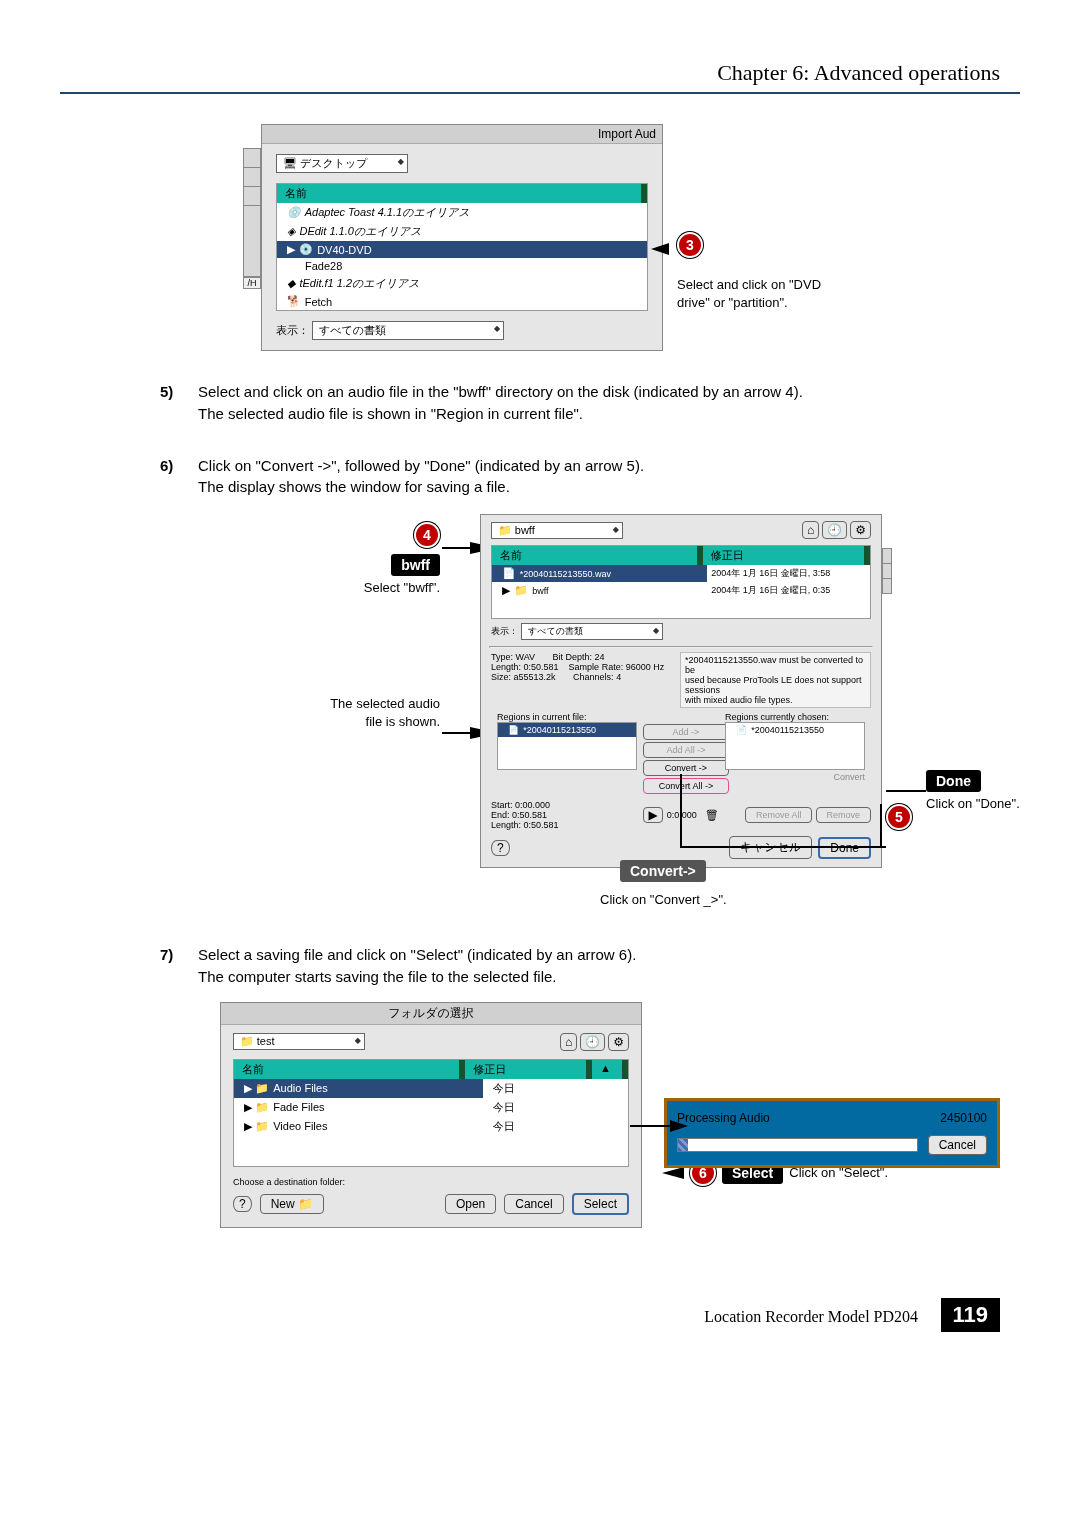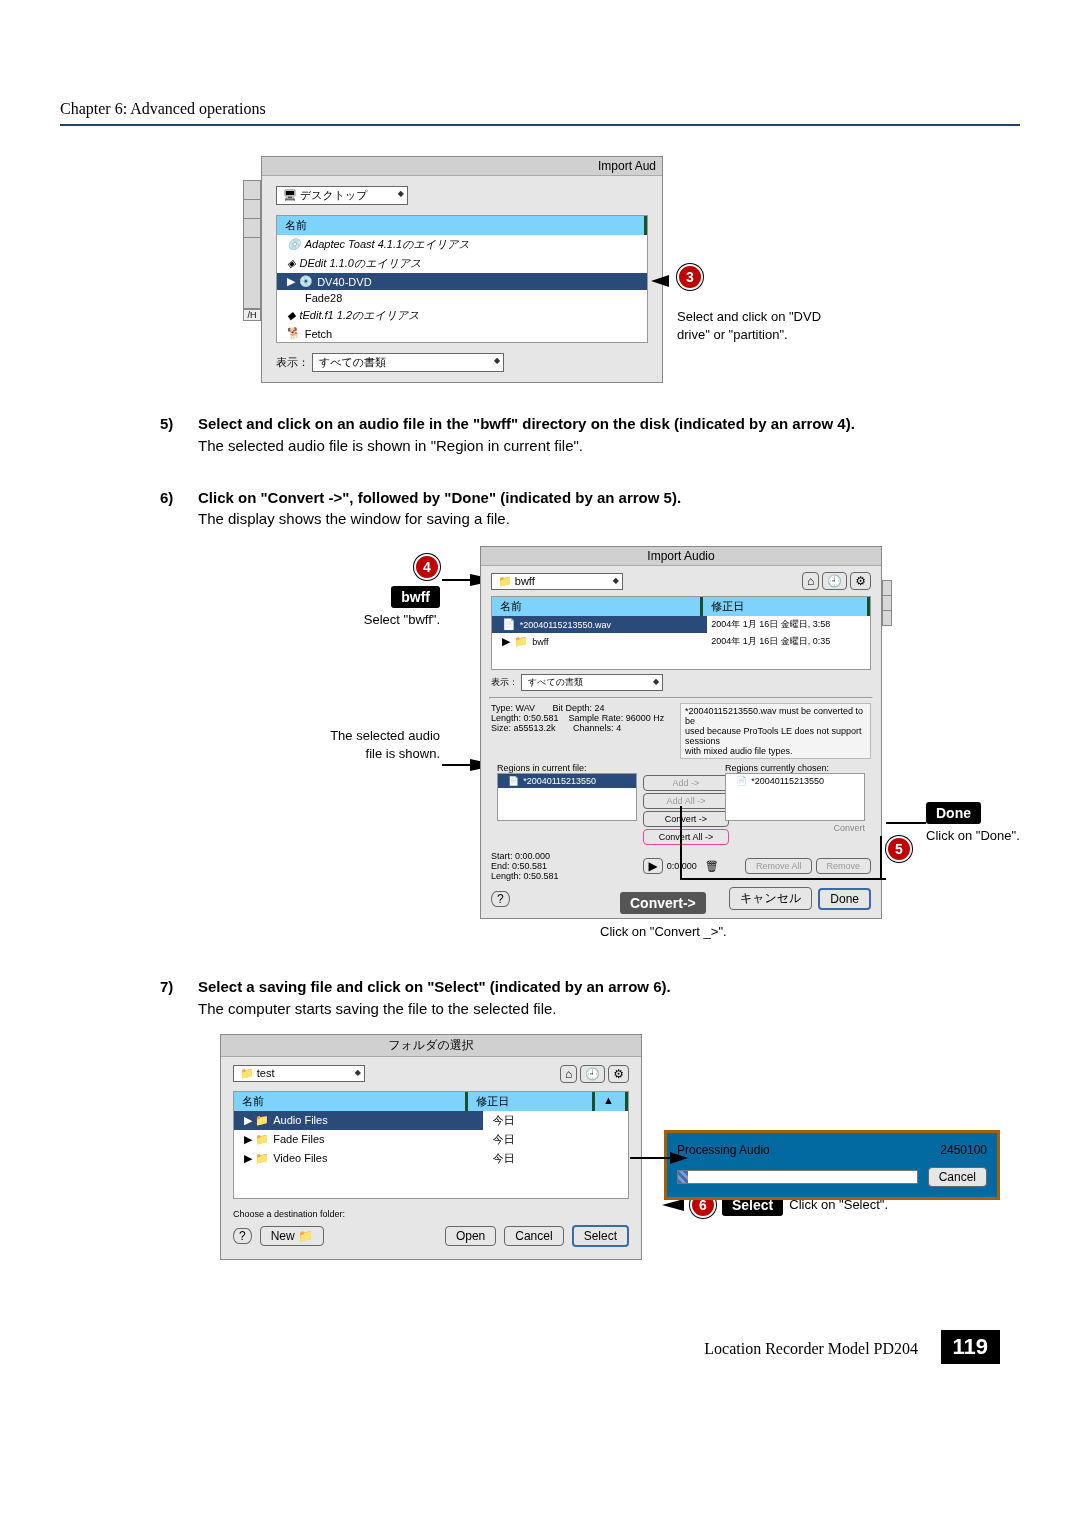--- a/index.html
+++ b/index.html
@@ -10,25 +10,25 @@
     color: #000;
     width: 1080px;
   }
   .page {
     width: 960px;
     margin: 0 auto;
     padding: 60px 0 40px 0;
     position: relative;
   }
   .chapter-title {
+    text-align: right;
     font-family: Georgia, 'Times New Roman', serif;
-    font-size: 16px;
+    font-size: 22px;
     padding-right: 20px;
     margin-bottom: 6px;
-    margin-top: 40px;
   }
   .header-rule {
     border: none;
     border-top: 2px solid #224466;
     margin: 0 0 30px 0;
   }
   
   .mac-window {
     border: 1px solid #888;
     background: #e6e6e6;
@@ -56,22 +56,22 @@
     position: absolute;
     right: 3px;
     top: 2px;
     color: #333;
   }
   .mac-listbox {
     background: #fff;
     border: 1px solid #999;
   }
   .list-header-cell {
-    background: #7dd3fc;
-    border-right: 3px solid #14532d;
+    background: #14b8a6;
+    border-right: 6px solid #14532d;
     padding: 2px 8px;
     font-size: 11px;
   }
   .list-row {
     padding: 2px 4px 2px 10px;
     font-size: 11px;
     font-style: italic;
     display: flex;
     align-items: center;
     gap: 4px;
@@ -104,21 +104,21 @@
   .step-num {
     font-weight: bold;
     width: 38px;
     flex: none;
   }
   .step-body {
     flex: 1;
     padding-right: 30px;
   }
   .step-body .bold {
-    font-weight: bold;
+    font-weight: normal;
   }
   .annot {
     font-size: 13px;
   }
   .pill-label {
     display: inline-block;
     background: #000;
     color: #fff;
     font-weight: bold;
     padding: 3px 10px;
@@ -273,21 +273,20 @@
     <div style="position:absolute; left:382px; top:33px;">
       <div class="hline" style="width:28px;"></div>
       <div style="position:absolute;left:28px;top:-5px;" class="arrow right"></div>
     </div>
     <div style="position:absolute; left:382px; top:218px;">
       <div class="hline" style="width:28px;"></div>
       <div style="position:absolute;left:28px;top:-5px;" class="arrow right"></div>
     </div>
 
     <div class="mac-window" style="position:absolute; left:420px; top:0; width:400px;">
-      <div class="mac-titlebar">Import Audio</div>
 
       <div style="padding:6px 10px; display:flex; justify-content:space-between; align-items:center;gap:12px;">
         <span class="mac-popup">
           <span>📁</span>
           <span>bwff</span>
         </span>
         <span>
           <span class="mac-btn" style="padding:1px 4px;">⌂</span>
           <span class="mac-btn" style="padding:1px 4px;">🕘</span>
           <span class="mac-btn" style="padding:1px 4px;">⚙</span>

